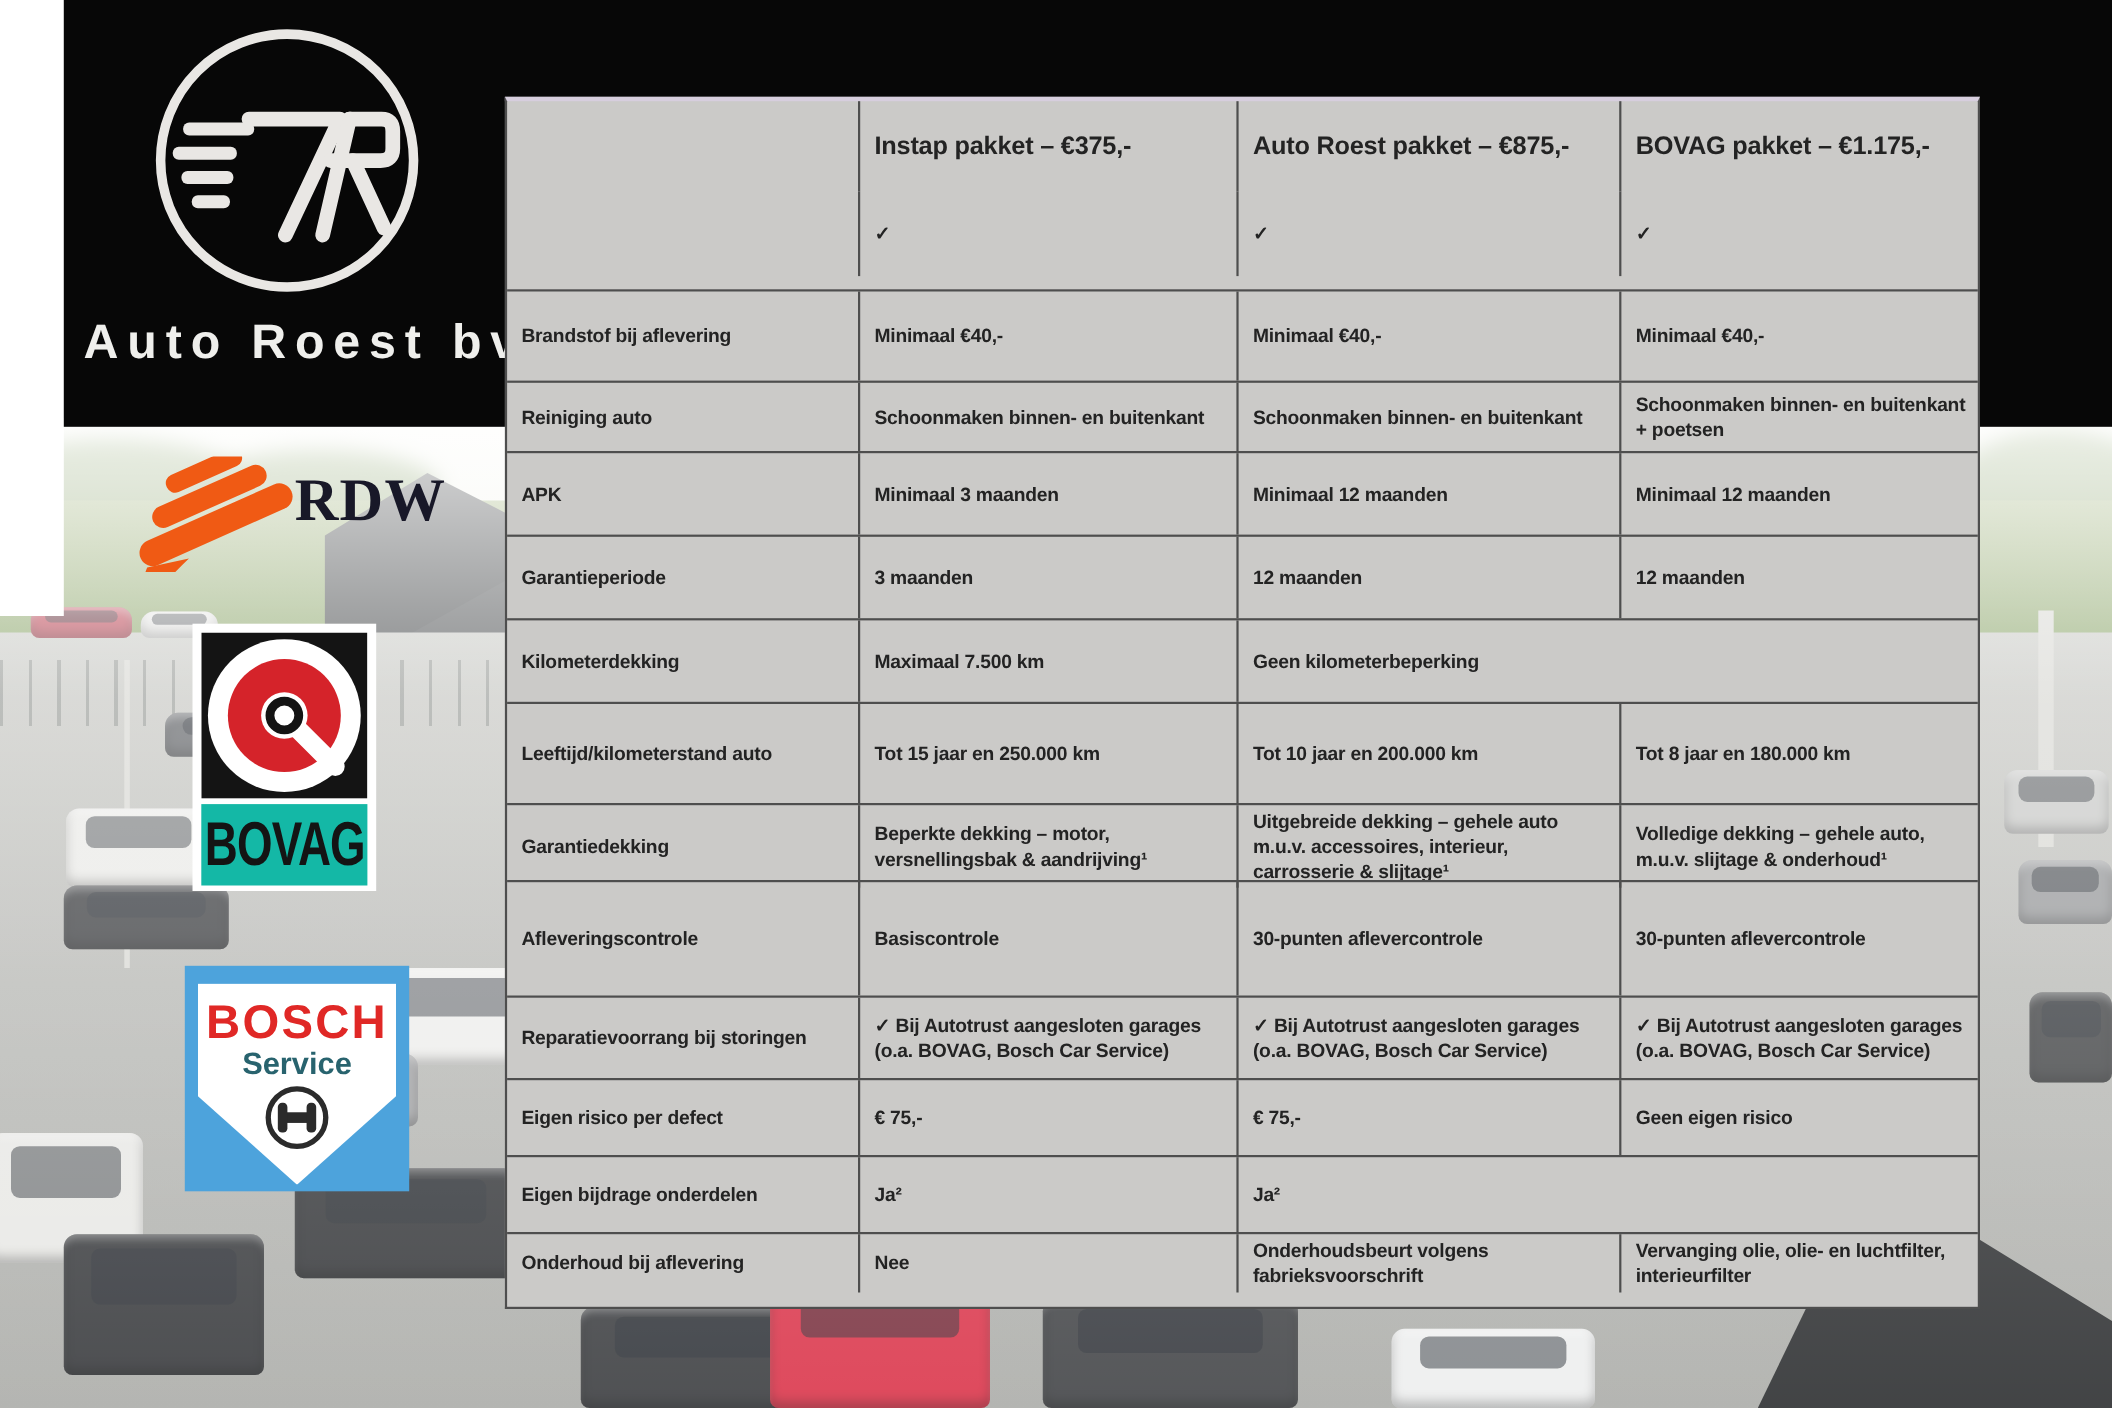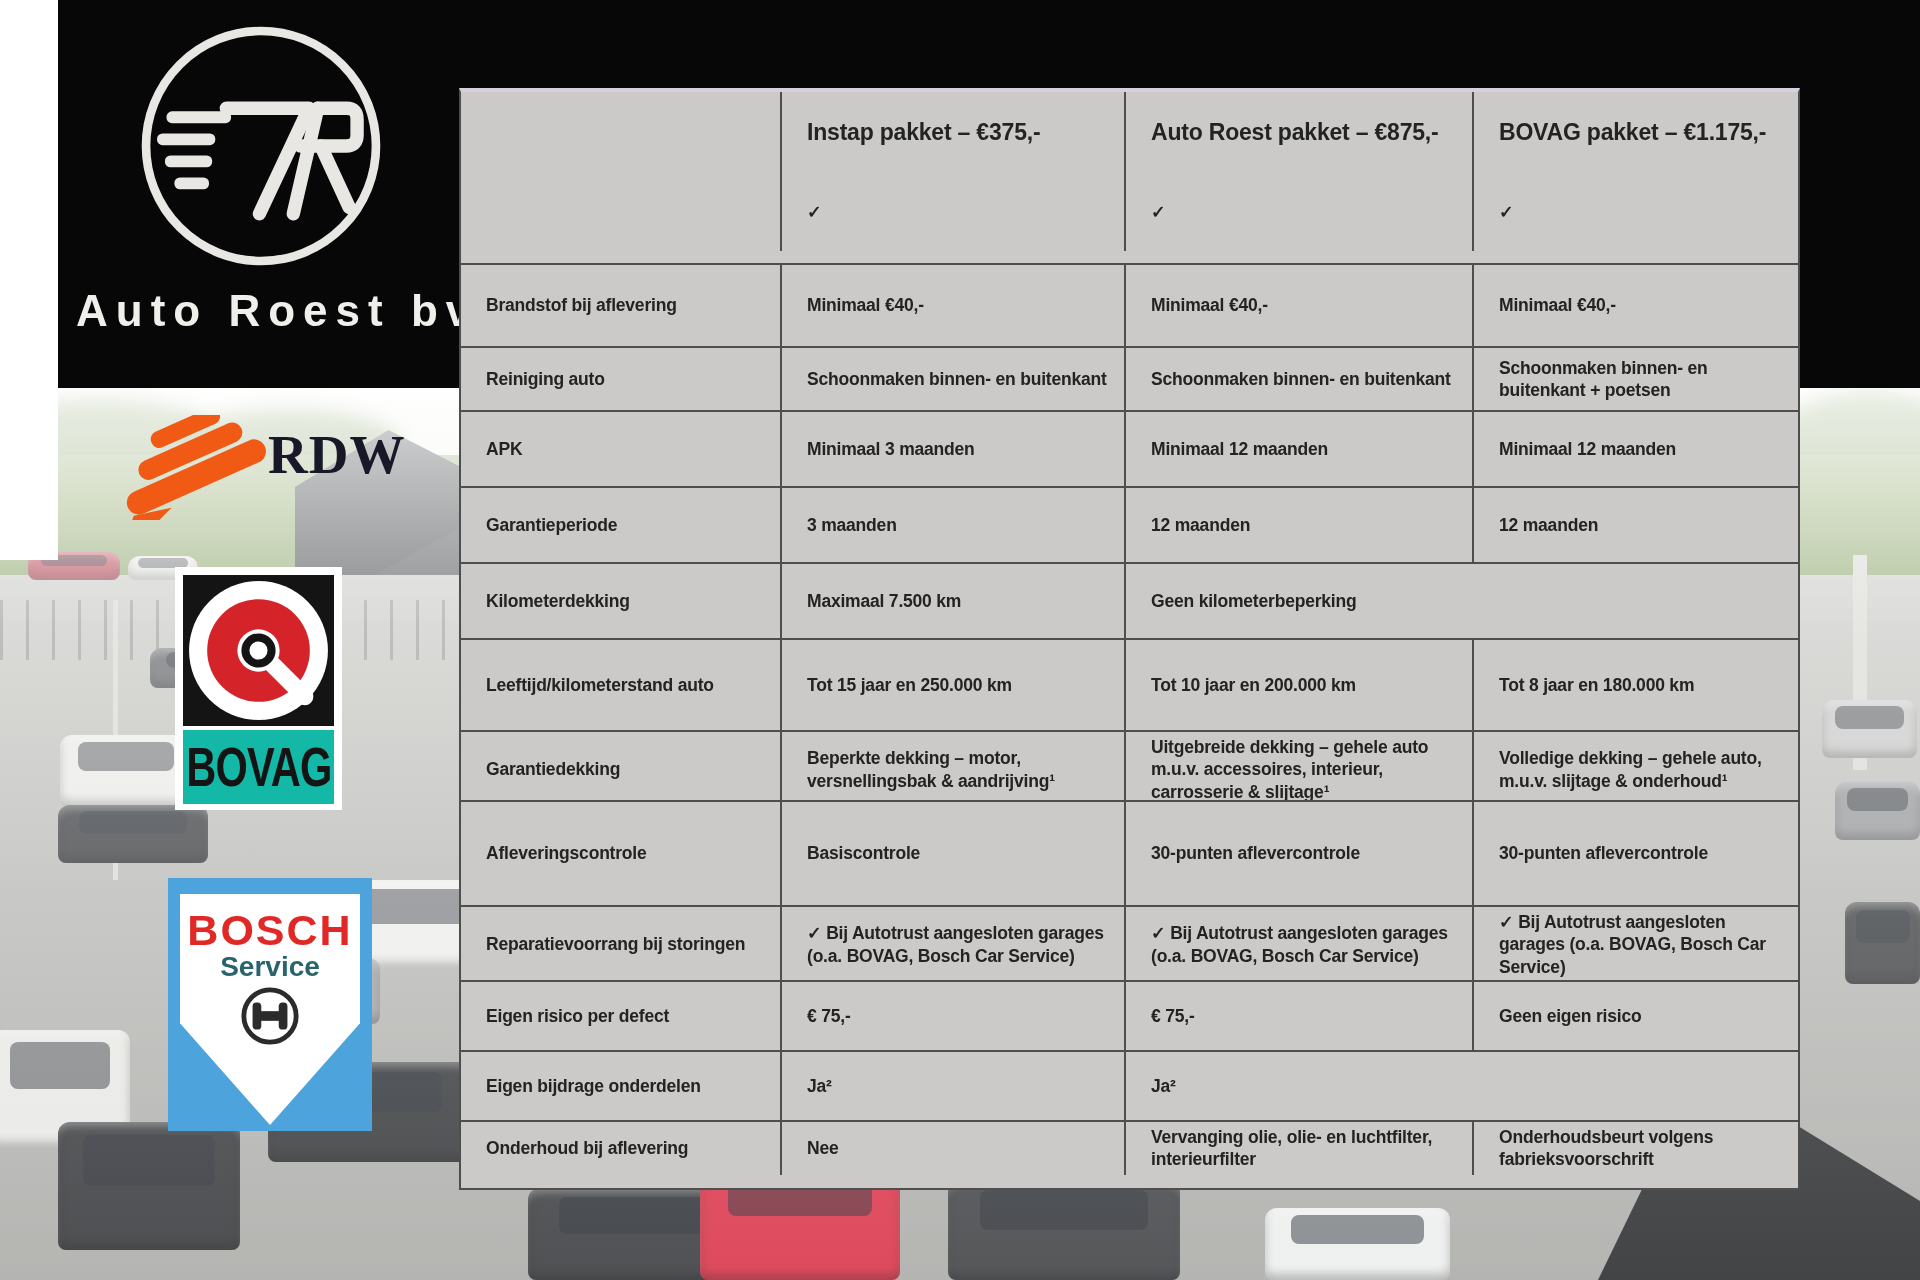--- a/index.html
+++ b/index.html
@@ -36,34 +36,34 @@
   .brand-name{margin-top:14px;color:#efefec;font-size:44px;font-weight:700;letter-spacing:8px;white-space:nowrap;}
 
   
   .rdw{position:absolute;left:100px;top:415px;width:320px;height:110px;z-index:3;}
   .rdw-text{position:absolute;left:168px;top:8px;font-family:"Liberation Serif",serif;
             font-weight:700;font-size:55px;color:#181828;letter-spacing:1px;}
   .bovag{position:absolute;left:175px;top:567px;width:167px;height:243px;background:#ffffff;
          z-index:3;padding:8px;box-sizing:border-box;}
   .bovag-band{height:74px;background:#14b8a6;display:flex;align-items:center;justify-content:center;}
   .bovag-band span{font-weight:700;font-size:52px;color:#141414;transform:scale(.8,1.08);letter-spacing:-1px;}
-  .bosch{position:absolute;left:168px;top:878px;width:204px;height:253px;background:#4da3dc;z-index:3;}
+  .bosch{position:absolute;left:168px;top:878px;width:204px;height:205px;background:#4da3dc;z-index:3;}
   .bosch-shield{position:absolute;left:12px;right:12px;top:16px;bottom:6px;background:#ffffff;
         clip-path:polygon(0 0,100% 0,100% 56%,50% 100%,0 56%);
         display:flex;flex-direction:column;align-items:center;}
   .bosch-l1{font-weight:700;font-size:43px;color:#e02826;letter-spacing:2px;margin-top:12px;}
   .bosch-l2{font-weight:700;font-size:28px;color:#28636e;margin-top:-4px;}
 
   
   .pkg-table{position:absolute;left:459px;top:88px;width:1341px;height:1102px;z-index:3;
         background:#cbcac8;border:2px solid #4e4e4e;border-top:4px solid #d7cede;box-sizing:border-box;
         display:flex;flex-direction:column;color:#232323;}
   .trow{display:grid;grid-template-columns:319px 344px 348px 1fr;box-sizing:border-box;flex:0 0 auto;}
   .trow + .trow{border-top:2px solid #4e4e4e;}
-  .cell{display:flex;align-items:center;padding:4px 6px 4px 25px;box-sizing:border-box;
+  .cell{display:flex;align-items:center;padding:4px 6px 4px 13px;box-sizing:border-box;
         font-weight:700;font-size:17.5px;letter-spacing:-0.2px;line-height:1.28;}
   .cell + .cell{border-left:2px solid #4e4e4e;}
   .thead{height:82px;}
   .thead .cell{font-size:23px;letter-spacing:-0.2px;}
   .trow:nth-child(2){height:83px;}  
   .trow:nth-child(3){height:77px;}
   .trow:nth-child(4){height:83px;margin-top:12px;}
   .trow:nth-child(5){height:64px;}
   .trow:nth-child(6){height:76px;}
   .trow:nth-child(7){height:76px;}
@@ -348,21 +348,21 @@
         </div>
       </div>
       <div class="trow">
         <div class="cell">
           <span>Onderhoud bij aflevering</span>
         </div>
         <div class="cell">
           <span>Nee</span>
         </div>
         <div class="cell">
+          <span>Onderhoudsbeurt volgens fabrieksvoorschrift</span>
+        </div>
+        <div class="cell">
           <span>Vervanging olie, olie- en luchtfilter, interieurfilter</span>
         </div>
-        <div class="cell">
-          <span>Onderhoudsbeurt volgens fabrieksvoorschrift</span>
-        </div>
       </div>
     </div>
 
 </div>
 
 </body></html>

